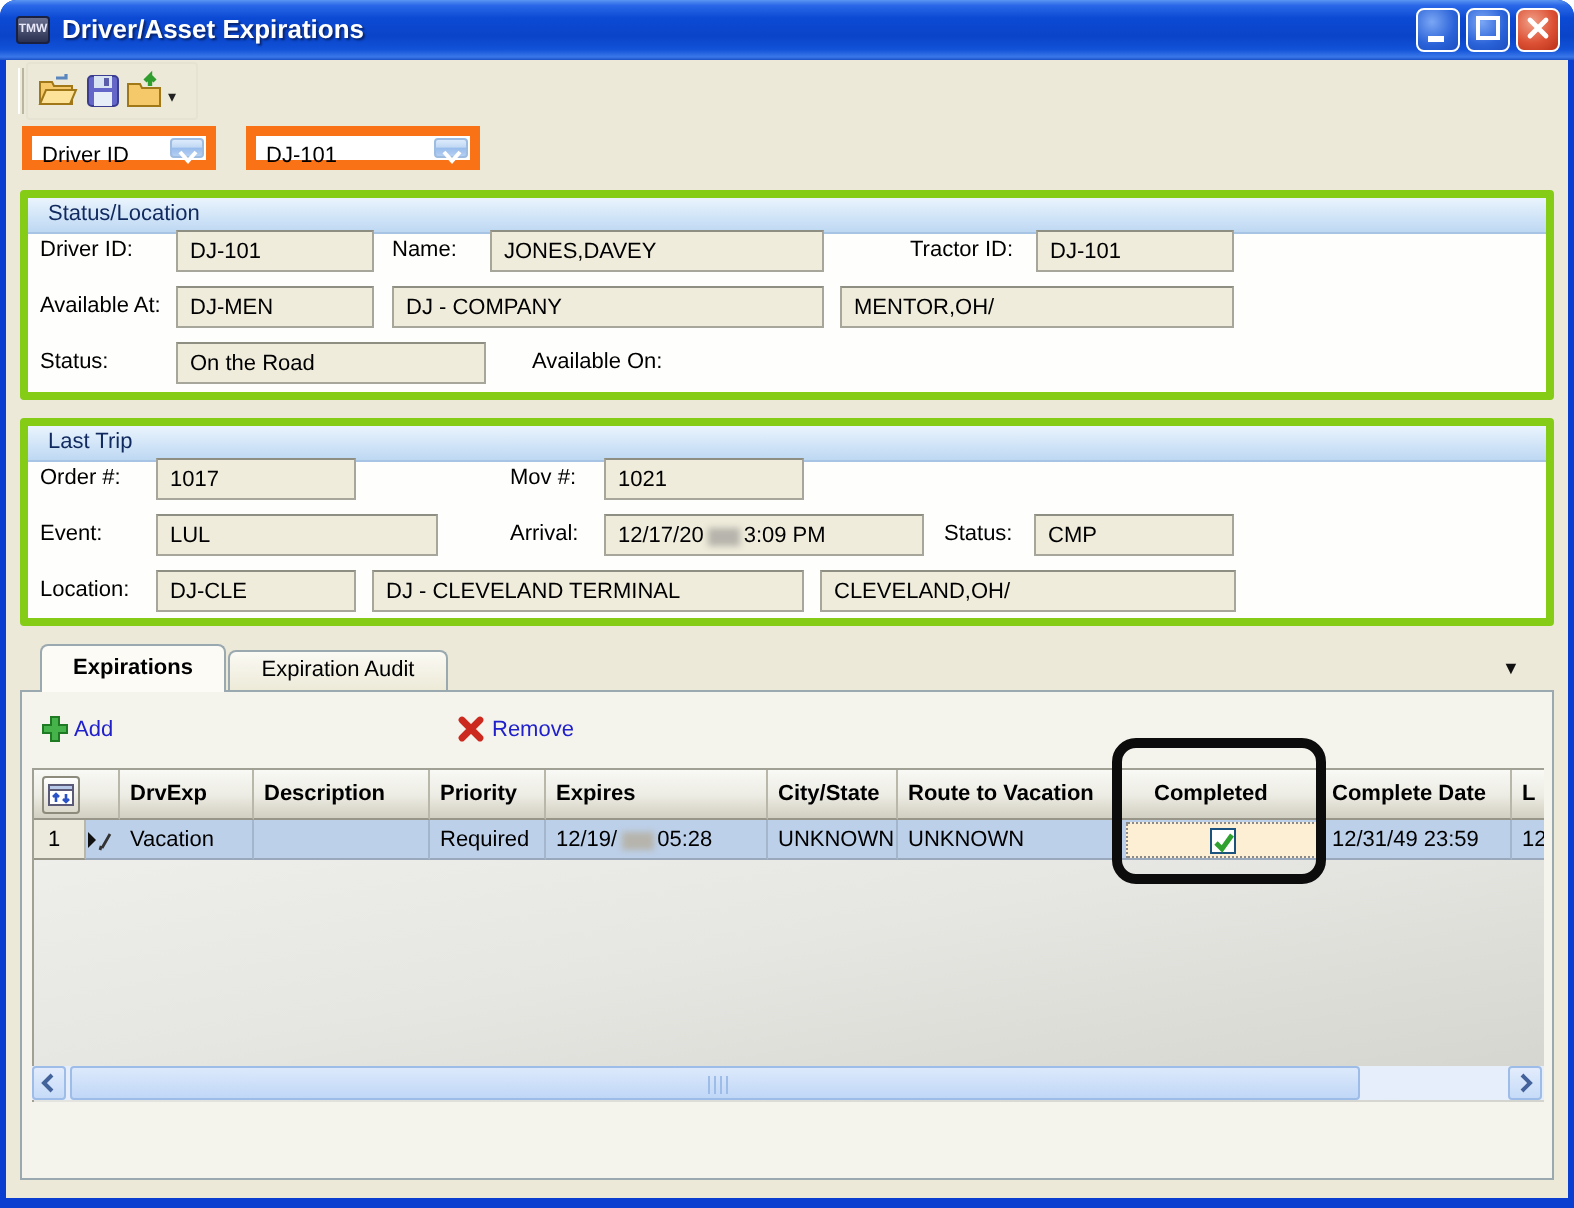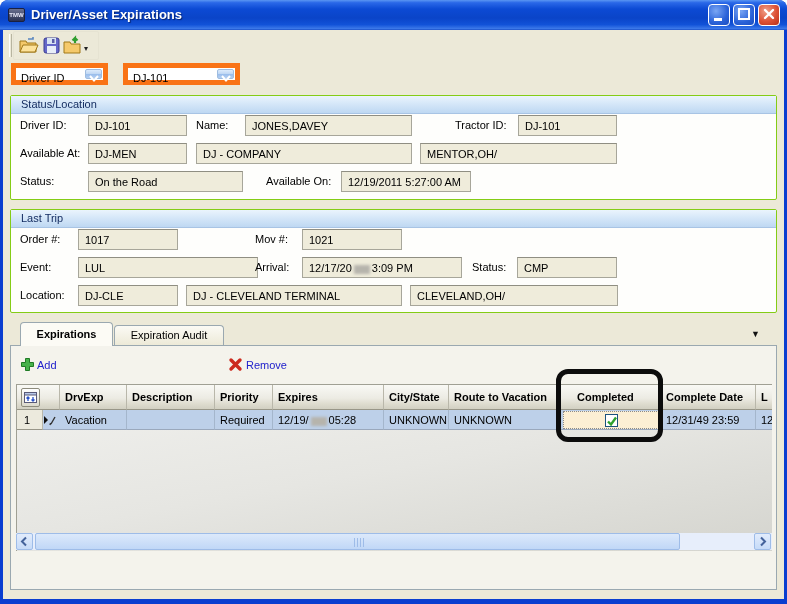--- a/index.html
+++ b/index.html
@@ -33,21 +33,21 @@
 
   
   .combo { position:absolute; height:22px; background:#fff; border:5px solid #f97316; }
   .combo .ctext { position:absolute; left:5px; top:4px; }
   .combo-arrow { position:absolute; right:1px; top:1px; bottom:1px; width:17px; border-radius:2px;
     background:linear-gradient(180deg,#dcebfc,#c1d8f4 45%,#98bcec 50%,#b4cff2); border:1px solid #9ebce0; }
   .combo-arrow svg { position:absolute; left:3px; top:5px; }
 
   
   .groupbox { position:absolute; left:10px; width:767px; background:#fefefc;
-    border:1px solid #84cc16; border-radius:2px; }
+    border:4px solid #84cc16; border-radius:2px; }
   .group-header { height:18px; background:linear-gradient(180deg,#eaf4fd,#cfe3f7 60%,#bed8f2);
     border-bottom:1px solid #a8c4e4; color:#10295e; padding:2px 0 0 10px; }
   .lbl { position:absolute; white-space:nowrap; }
   .field { position:absolute; height:21px; background:#efecdb; border:1px solid #a7a69a;
     border-top-color:#8f8e82; padding:4px 0 0 6px; white-space:nowrap; overflow:hidden; }
   .redact { display:inline-block; width:16px; height:9px; background:#b6b4ac; filter:blur(1.5px);
     vertical-align:middle; margin:0 2px; }
 
   
   .tab { position:absolute; border:1px solid #9aa8b0; border-bottom:none; border-radius:4px 4px 0 0;
@@ -190,32 +190,31 @@
   <div class="field" style="left:518px; top:115px; width:99px;">DJ-101</div>
 
   <span class="lbl" style="left:20px; top:147px;">Available At:</span>
   <div class="field" style="left:88px; top:143px; width:99px;">DJ-MEN</div>
   <div class="field" style="left:196px; top:143px; width:216px;">DJ - COMPANY</div>
   <div class="field" style="left:420px; top:143px; width:197px;">MENTOR,OH/</div>
 
   <span class="lbl" style="left:20px; top:175px;">Status:</span>
   <div class="field" style="left:88px; top:171px; width:155px;">On the Road</div>
   <span class="lbl" style="left:266px; top:175px;">Available On:</span>
-  <div class="field" style="left:341px; top:171px; width:130px;">12/19/2011 5:27:00 AM</div>
 
   <div class="groupbox" style="top:209px; height:104px;">
     <div class="group-header">Last Trip</div>
   </div>
   <span class="lbl" style="left:20px; top:233px;">Order #:</span>
   <div class="field" style="left:78px; top:229px; width:100px;">1017</div>
   <span class="lbl" style="left:255px; top:233px;">Mov #:</span>
   <div class="field" style="left:302px; top:229px; width:100px;">1021</div>
 
   <span class="lbl" style="left:20px; top:261px;">Event:</span>
-  <div class="field" style="left:78px; top:257px; width:180px;">LUL</div>
+  <div class="field" style="left:78px; top:257px; width:141px;">LUL</div>
   <span class="lbl" style="left:255px; top:261px;">Arrival:</span>
   <div class="field" style="left:302px; top:257px; width:160px;"><span>12/17/20</span><span class="redact"></span><span>3:09 PM</span></div>
   <span class="lbl" style="left:472px; top:261px;">Status:</span>
   <div class="field" style="left:517px; top:257px; width:100px;">CMP</div>
 
   <span class="lbl" style="left:20px; top:289px;">Location:</span>
   <div class="field" style="left:78px; top:285px; width:100px;">DJ-CLE</div>
   <div class="field" style="left:186px; top:285px; width:216px;">DJ - CLEVELAND TERMINAL</div>
   <div class="field" style="left:410px; top:285px; width:208px;">CLEVELAND,OH/</div>
 

